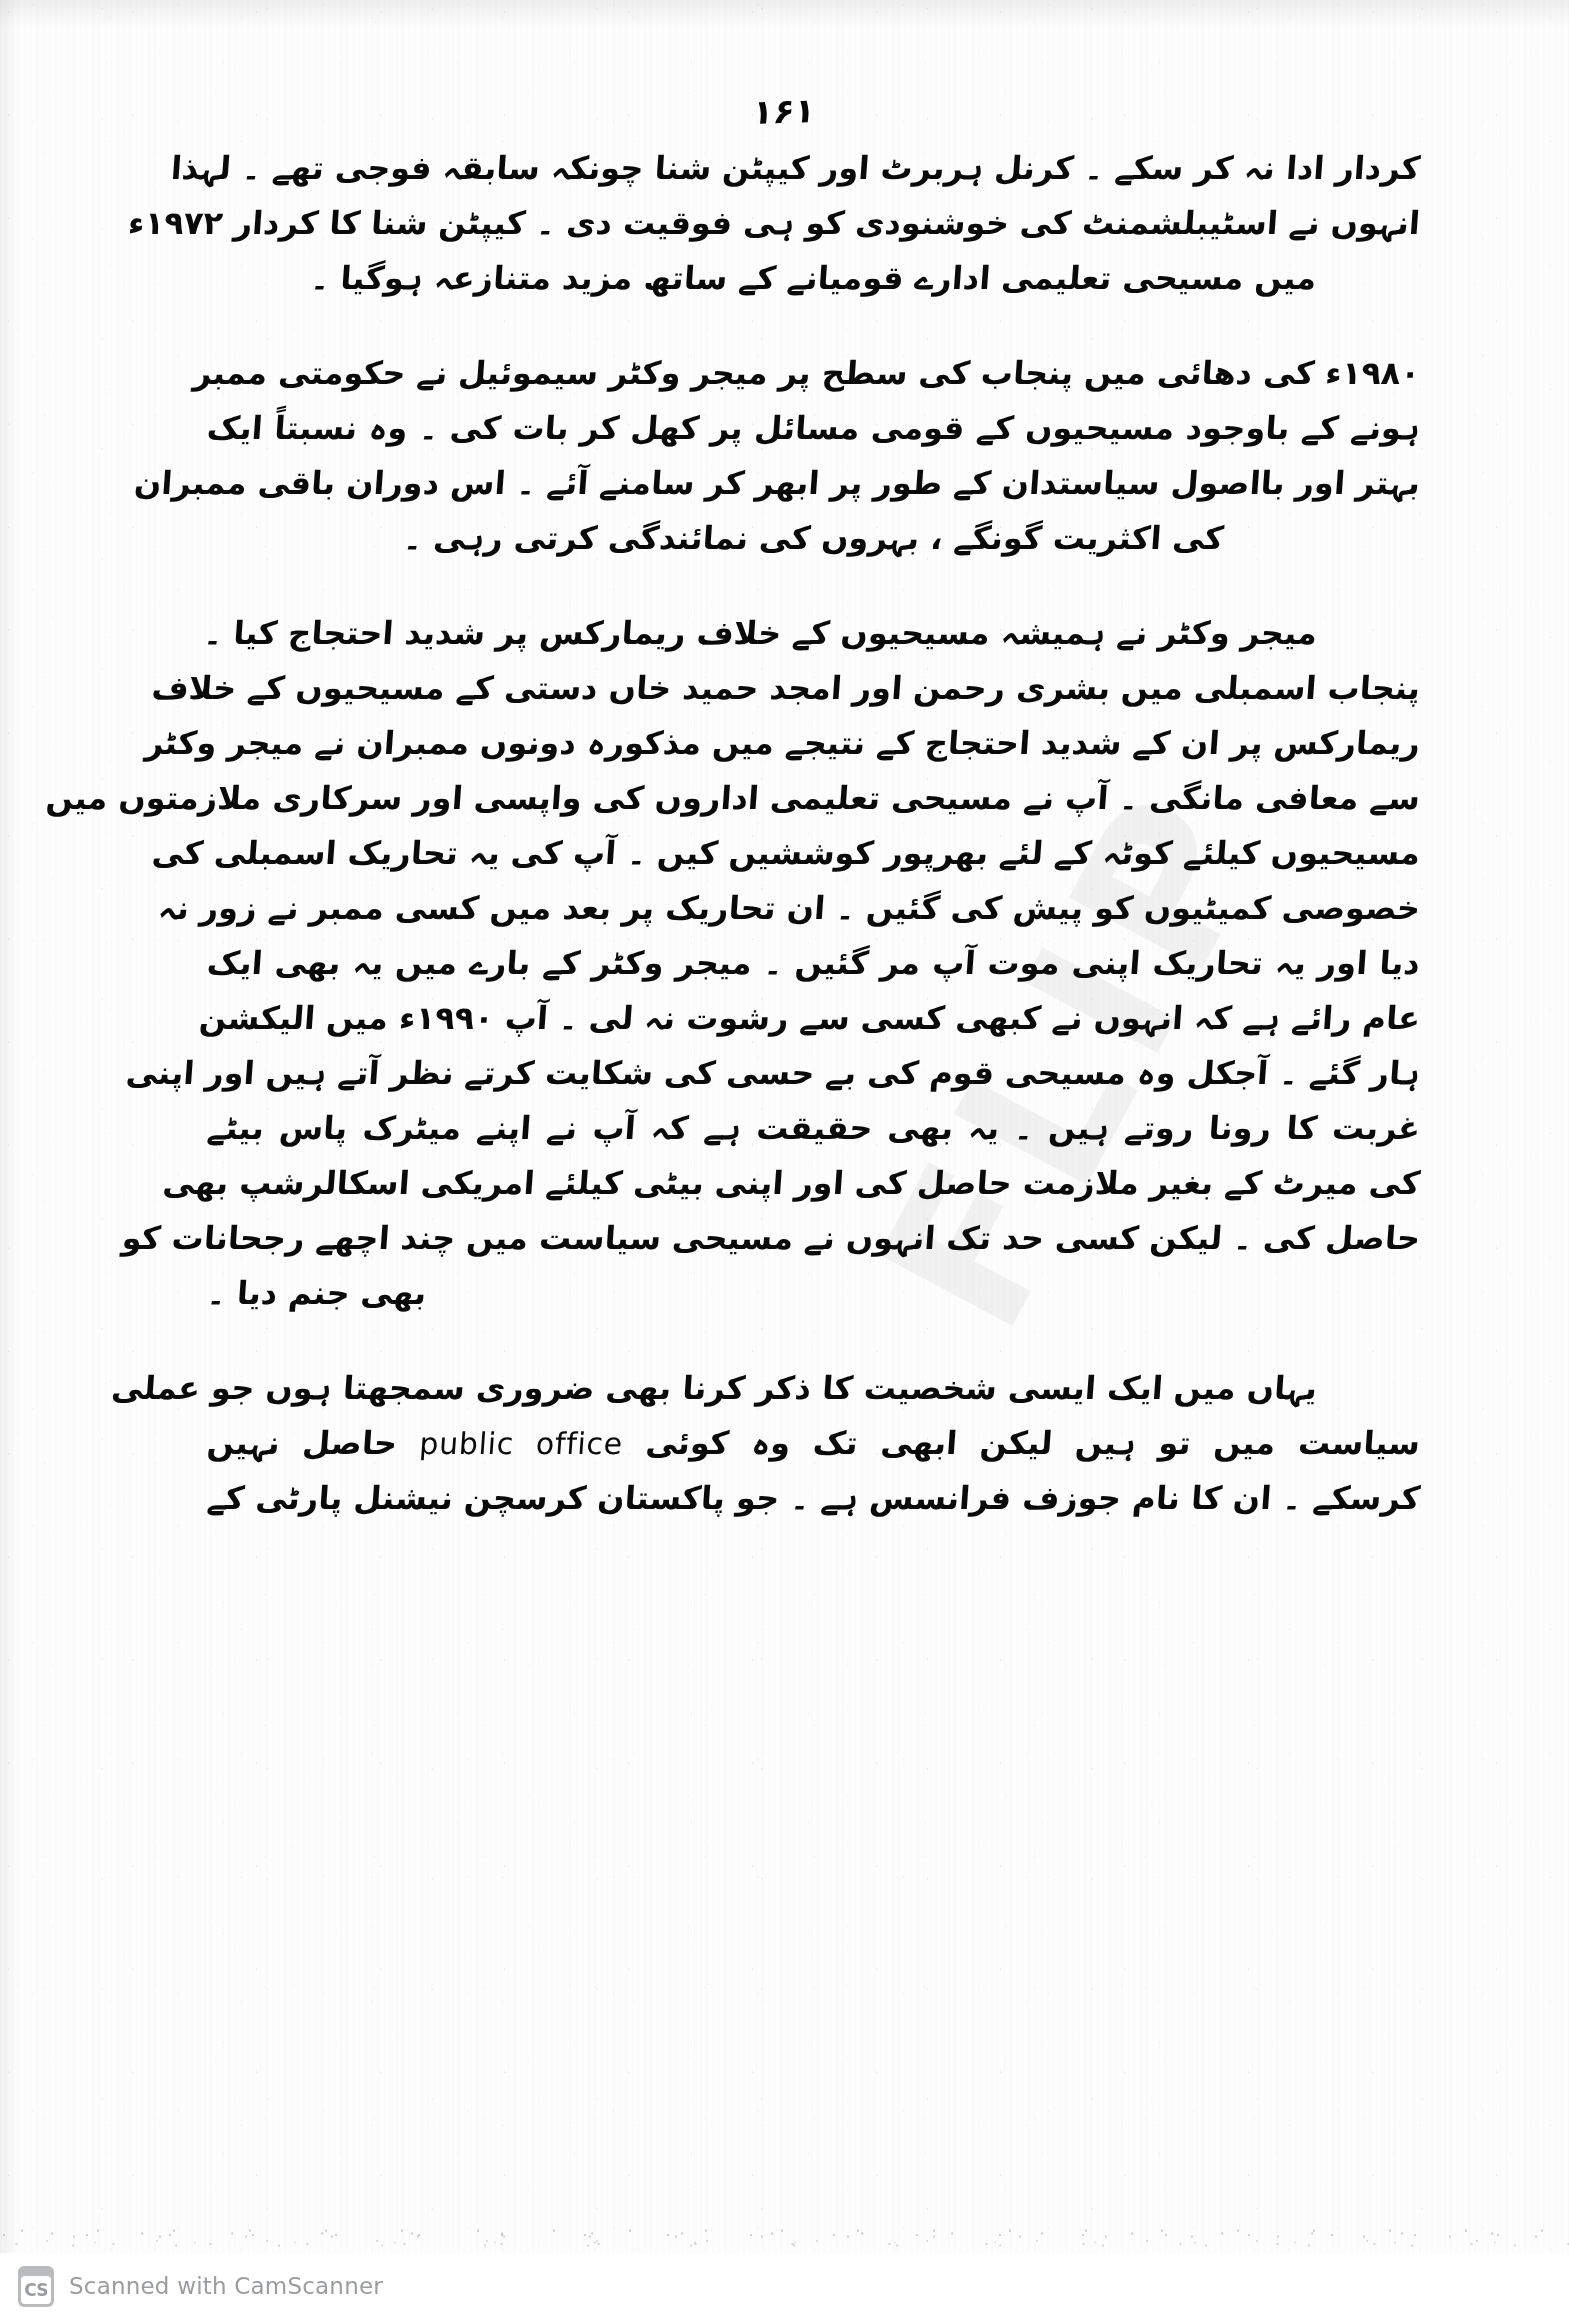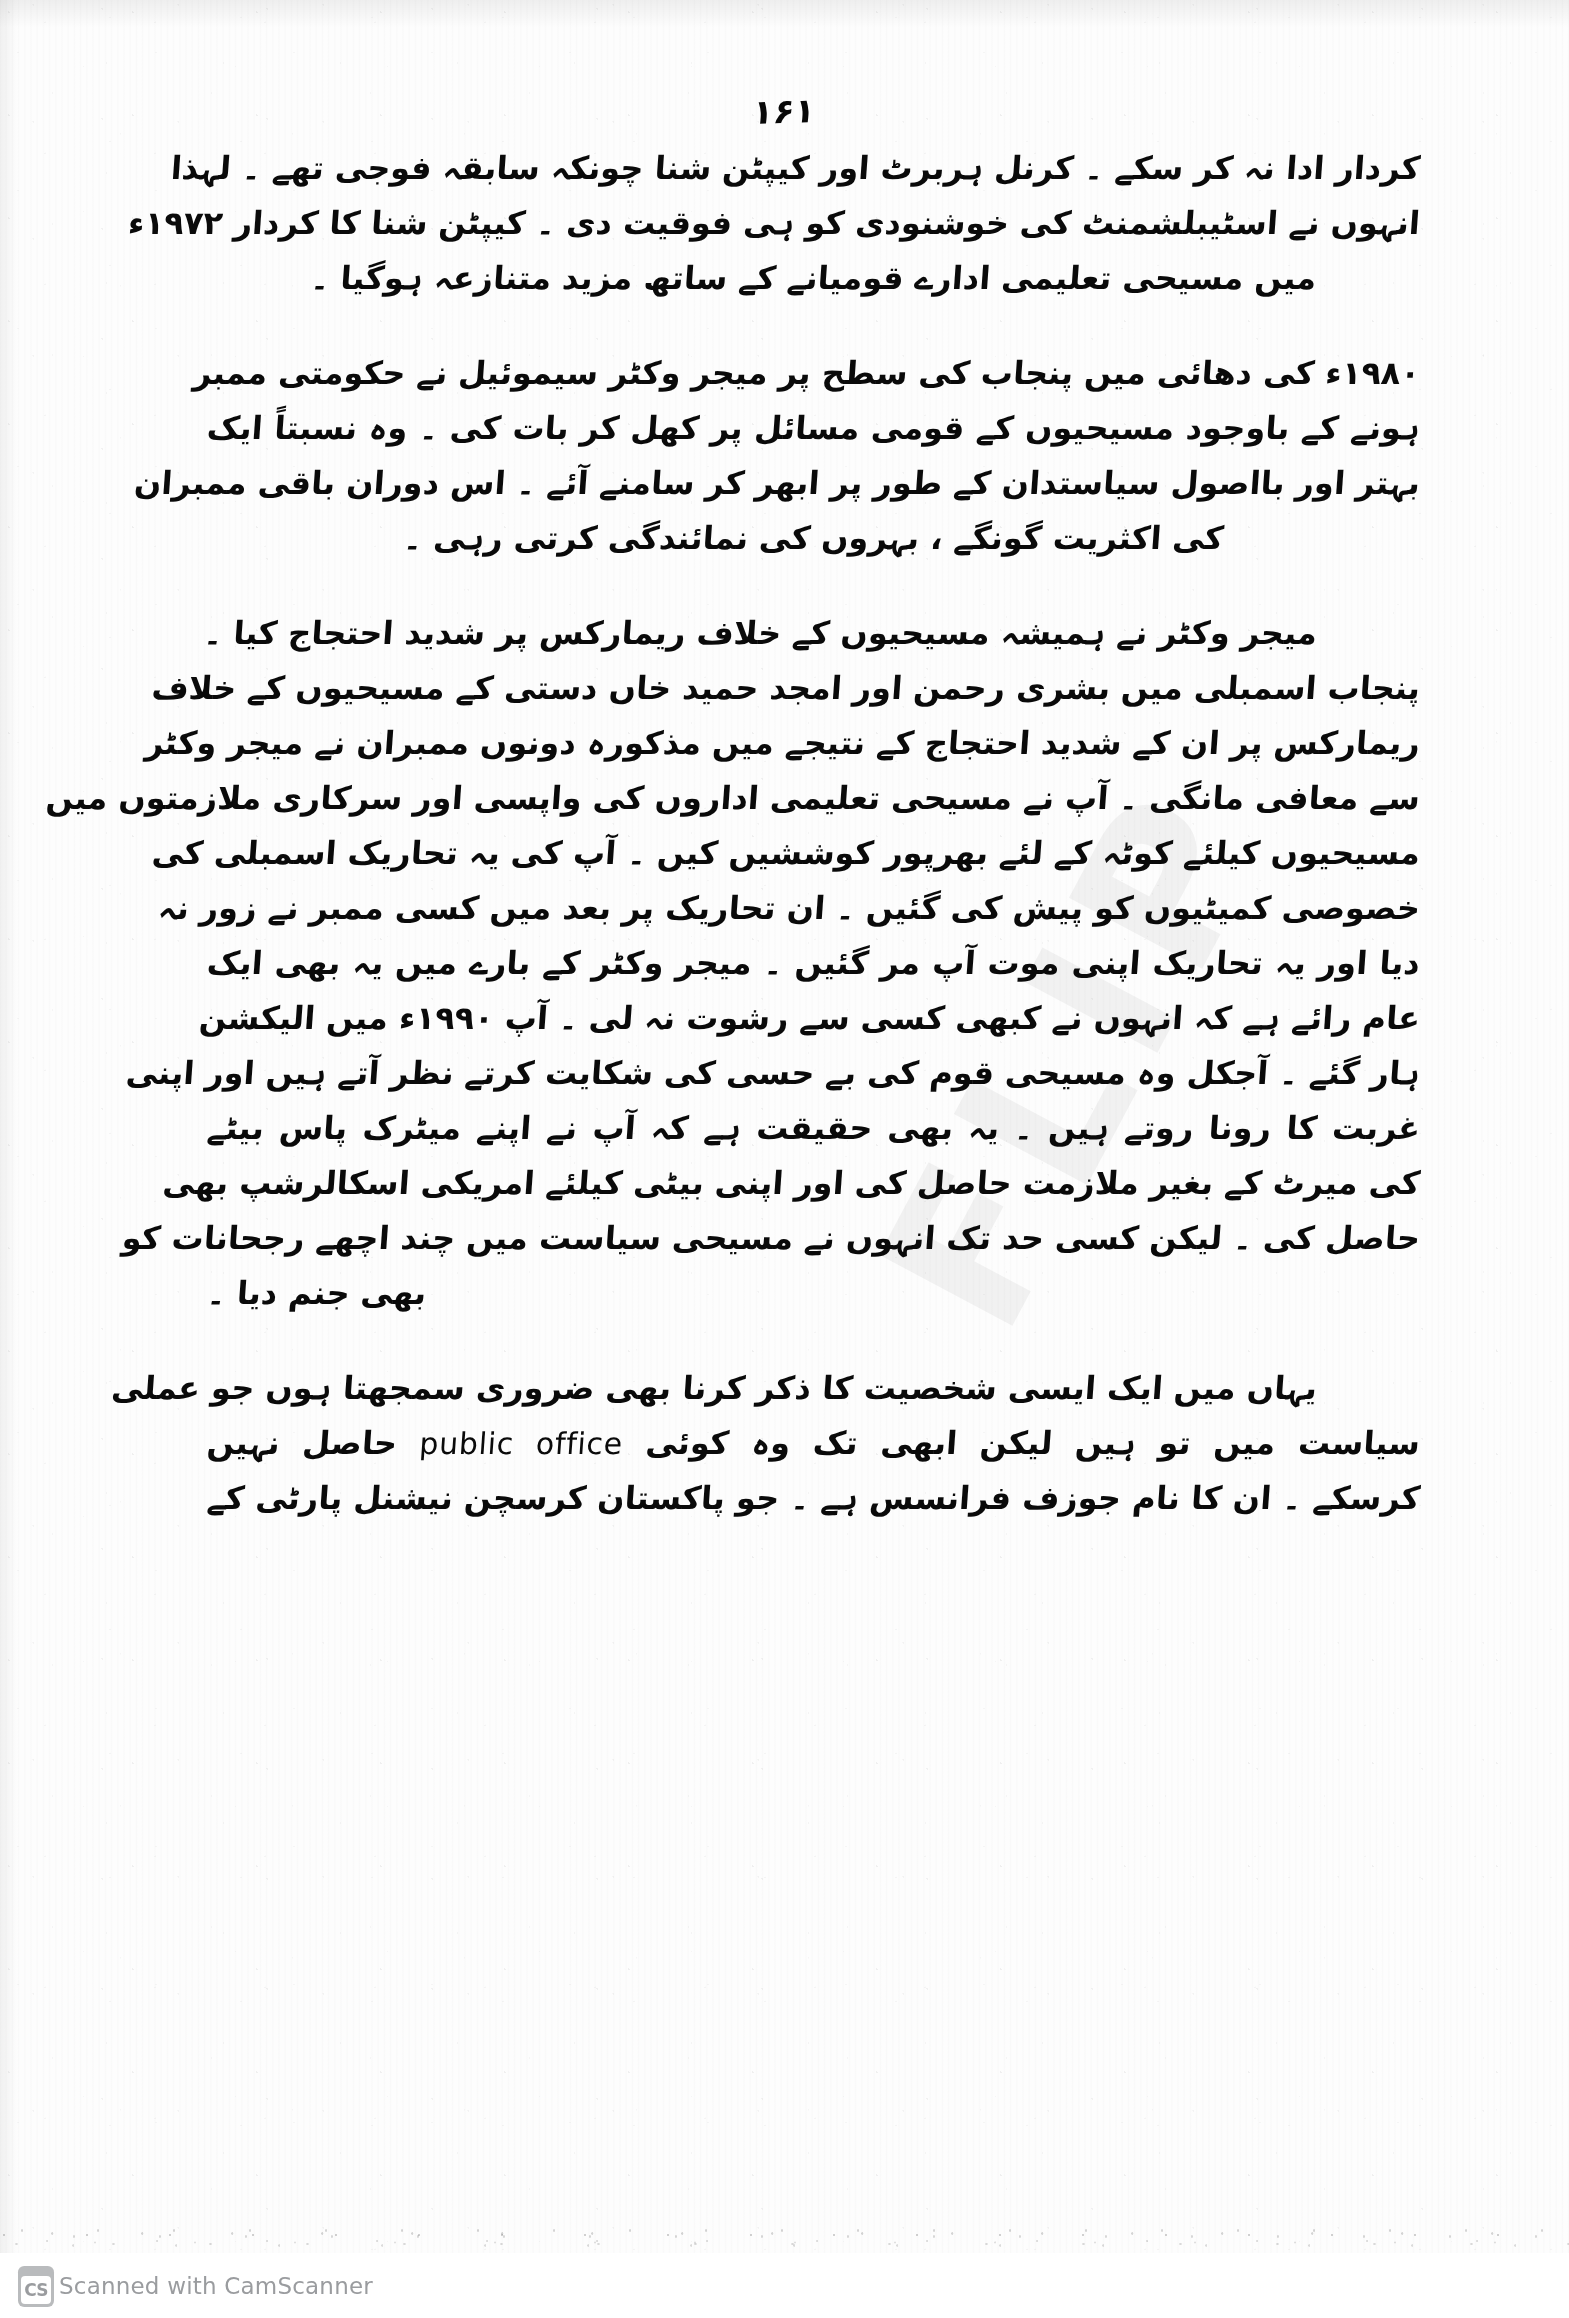--- a/index.html
+++ b/index.html
@@ -218,21 +218,21 @@
   }
   .cs-logo-text {
     font-family: "DejaVu Sans", "Liberation Sans", sans-serif;
     font-size: 17px;
     font-weight: 700;
     color: #9a9c9f;
     letter-spacing: -0.7px;
     line-height: 1;
   }
   .cs-label {
-    margin-left: 5px;
+    margin-left: 15px;
     font-family: "DejaVu Sans", "Liberation Sans", sans-serif;
     font-size: 23px;
     color: #9a9c9f;
     letter-spacing: 0.2px;
   }
 
   
   .footer-grime {
     position: absolute;
     left: 0; right: 0;

